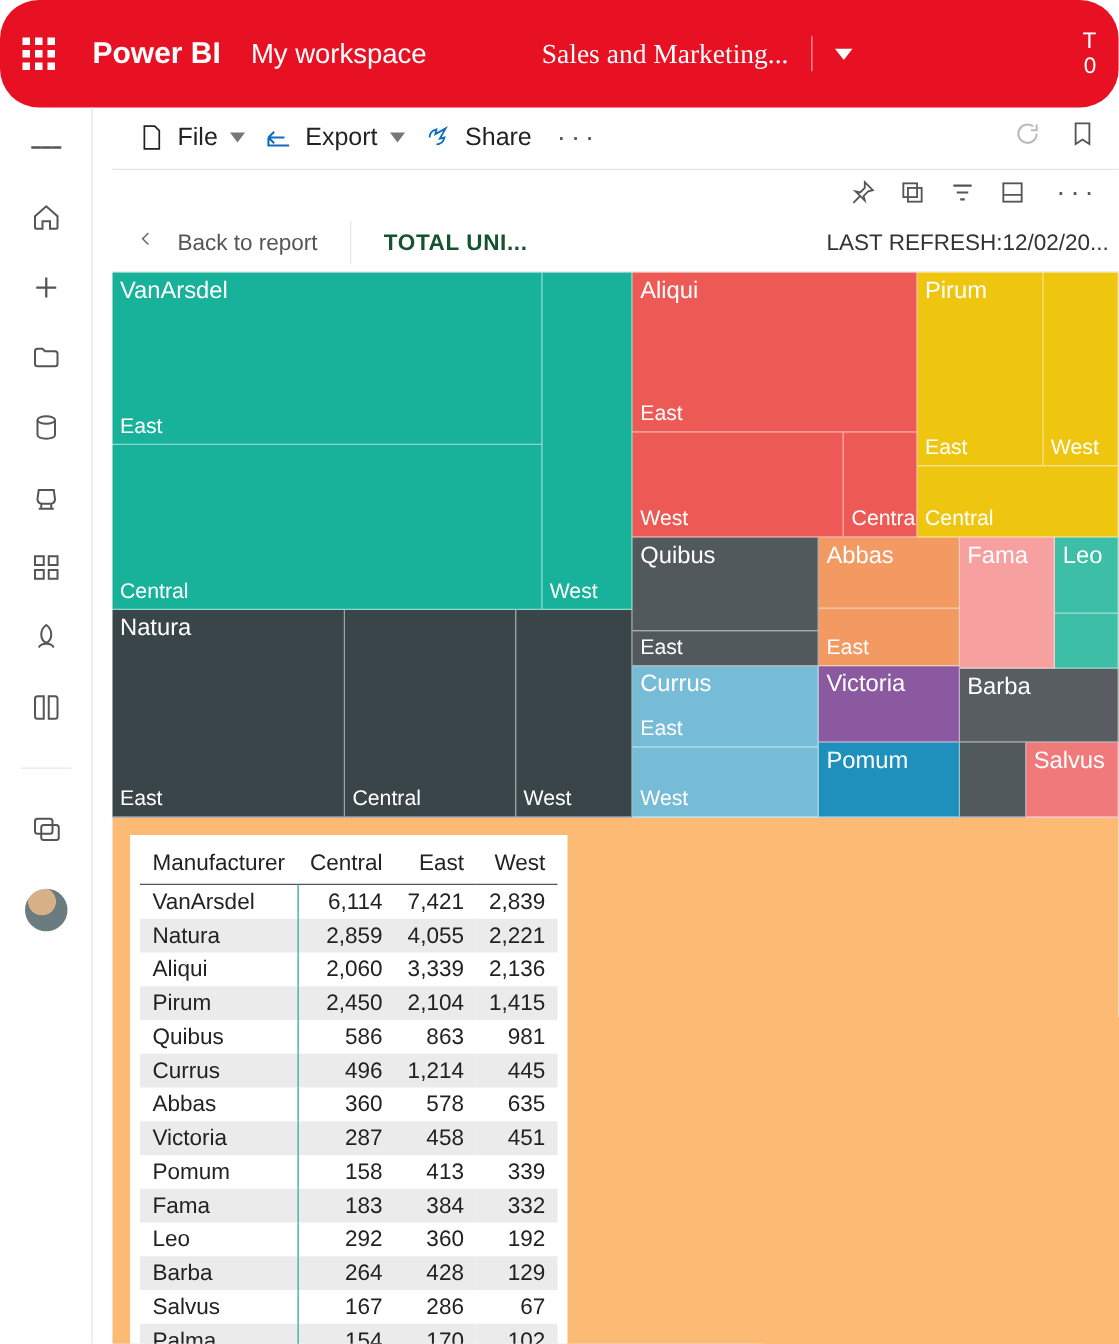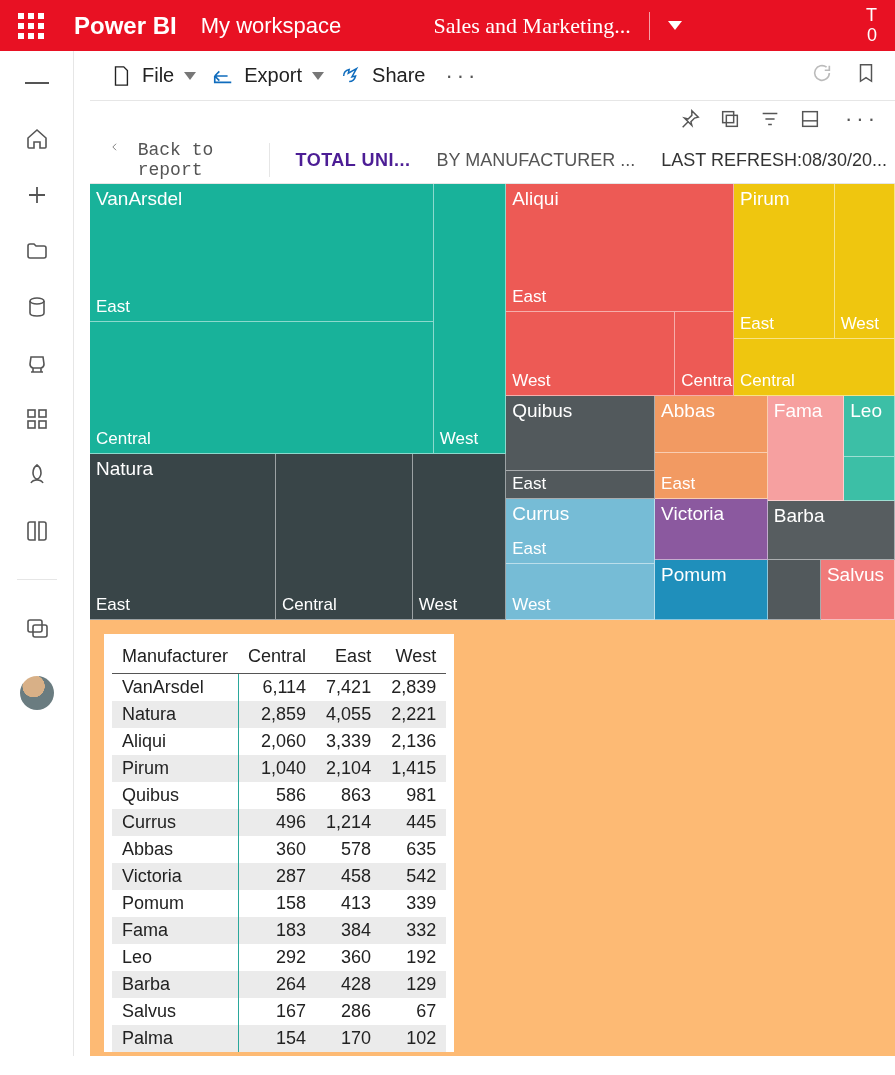--- a/index.html
+++ b/index.html
@@ -1,18 +1,18 @@
 <!DOCTYPE html>
 <html><head>
 <meta charset="utf-8">
 <style>
   * { box-sizing: border-box; margin: 0; padding: 0; }
   html, body { width: 895px; height: 1075px; font-family: "Segoe UI", Arial, sans-serif; background:#fff; overflow:hidden; }
   
-  .topbar { background:#e81123; color:#fff; height:51px; display:flex; align-items:center; padding:0 18px; }
+  .topbar { background:#e81123; color:#fff; height:86px; display:flex; align-items:center; padding:0 18px;border-radius:31px; }
   .waffle { width:26px; height:26px; display:grid; grid-template-columns:repeat(3,6px); grid-template-rows:repeat(3,6px); gap:4px; margin-right:30px; cursor:pointer;}
   .waffle span{background:#fff;}
   .brand { font-size:24px; font-weight:600; margin-right:24px;}
   .workspace {font-size:22px; font-weight:400;}
   .center-title { margin-left:auto; margin-right:auto; display:flex; align-items:center; gap:18px;font-family:Liberation Serif, serif;}
   .center-title .name{font-size:22px;}
   .vline{width:1px;height:28px;background:rgba(255,255,255,.6);}
   .chev{width:0;height:0;border-left:7px solid transparent;border-right:7px solid transparent;border-top:9px solid #fff;cursor:pointer;}
   .rightedge{margin-left:auto;font-size:18px;color:#fff;line-height:1.1;text-align:right;white-space:pre;}
   
@@ -29,25 +29,25 @@
   .tbtn svg{width:22px;height:22px;stroke:#222;fill:none;}
   .tchev{width:0;height:0;border-left:6px solid transparent;border-right:6px solid transparent;border-top:8px solid #777;}
   .dots{font-size:22px;letter-spacing:4px;color:#555;margin-left:6px;cursor:pointer;}
   .toolbar .spacer{flex:1;}
   .refresh-ico{color:#bbb;}
   
   .subbar{height:40px;display:flex;align-items:center;justify-content:flex-end;padding:0 16px;gap:18px;color:#555;}
   .subbar .ic{width:22px;height:22px;cursor:pointer;}
   
   .crumbs{height:52px;border-bottom:1px solid #e6e6e6;display:flex;align-items:center;padding:0 8px 0 20px;font-size:18px;color:#555;gap:26px;}
-  .crumbs .back{display:flex;align-items:flex-start;gap:18px;cursor:pointer;font-family:Liberation Mono, monospace;}
+  .crumbs .back{display:flex;align-items:flex-start;gap:18px;cursor:pointer;}
   .crumbs .back svg{width:14px;height:14px;stroke:#666;fill:none;}
   .crumbs .sep{width:1px;height:34px;background:#e6e6e6;}
   .crumb-item{white-space:nowrap;cursor:pointer;}
-  .crumb-item.active{color:#4c1d95;letter-spacing:.5px;font-weight:600;}
+  .crumb-item.active{color:#14532d;letter-spacing:.5px;font-weight:600;}
   
   .vizpane{position:relative;background:#fff;}
   .treemap{position:relative;width:100%;height:436px;}
   .cell{position:absolute;color:#fff;font-size:18px;overflow:hidden;}
   .cell .top{position:absolute;top:4px;left:6px;font-size:19px;}
   .cell .bot{position:absolute;bottom:4px;left:6px;font-size:17px;}
   
   .tablewrap{background:#fdba74;padding:14px 14px 0 14px;flex:1;}
   .tablecard{background:#fff;display:inline-block;padding:6px 8px 0 8px;}
   table{border-collapse:collapse;font-size:18px;color:#222;}
@@ -199,22 +199,21 @@
 
     <div class="crumbs">
       <div class="back">
         <svg viewBox="0 0 24 24">
             <path d="M15 4l-8 8 8 8" stroke-width="2"></path>
           </svg>
         <span>Back to report</span>
       </div>
       <div class="sep"></div>
       <span class="crumb-item active">TOTAL UNI...</span>
-      <span class="crumb-item">BY MANUFACTURER ...</span>
-      <span class="crumb-item" style="margin-left:auto;color:#333;">LAST REFRESH:08/30/20...</span>
+      <span class="crumb-item" style="margin-left:auto;color:#333;">LAST REFRESH:12/02/20...</span>
     </div>
 
     <div class="vizpane">
       <div class="treemap" id="treemap">
           <div class="cell" style="background: rgb(24, 178, 154); left: 0%; top: 0%; width: 42.7%; height: 31.7%; border-right: 1px solid rgba(255, 255, 255, 0.5); border-bottom: 1px solid rgba(255, 255, 255, 0.5);">
             <div class="top">VanArsdel</div>
             <div class="bot">East</div>
           </div>
           <div class="cell" style="background: rgb(24, 178, 154); left: 0%; top: 31.7%; width: 42.7%; height: 30.3%; border-right: 1px solid rgba(255, 255, 255, 0.5); border-bottom: 1px solid rgba(255, 255, 255, 0.5);">
             <div class="bot">Central</div>
@@ -319,21 +318,21 @@
                 <td class="num">2,221</td>
               </tr>
               <tr>
                 <td>Aliqui</td>
                 <td class="num">2,060</td>
                 <td class="num">3,339</td>
                 <td class="num">2,136</td>
               </tr>
               <tr>
                 <td>Pirum</td>
-                <td class="num">1,040</td>
+                <td class="num">2,450</td>
                 <td class="num">2,104</td>
                 <td class="num">1,415</td>
               </tr>
               <tr>
                 <td>Quibus</td>
                 <td class="num">586</td>
                 <td class="num">863</td>
                 <td class="num">981</td>
               </tr>
               <tr>
@@ -345,21 +344,21 @@
               <tr>
                 <td>Abbas</td>
                 <td class="num">360</td>
                 <td class="num">578</td>
                 <td class="num">635</td>
               </tr>
               <tr>
                 <td>Victoria</td>
                 <td class="num">287</td>
                 <td class="num">458</td>
-                <td class="num">542</td>
+                <td class="num">451</td>
               </tr>
               <tr>
                 <td>Pomum</td>
                 <td class="num">158</td>
                 <td class="num">413</td>
                 <td class="num">339</td>
               </tr>
               <tr>
                 <td>Fama</td>
                 <td class="num">183</td>

